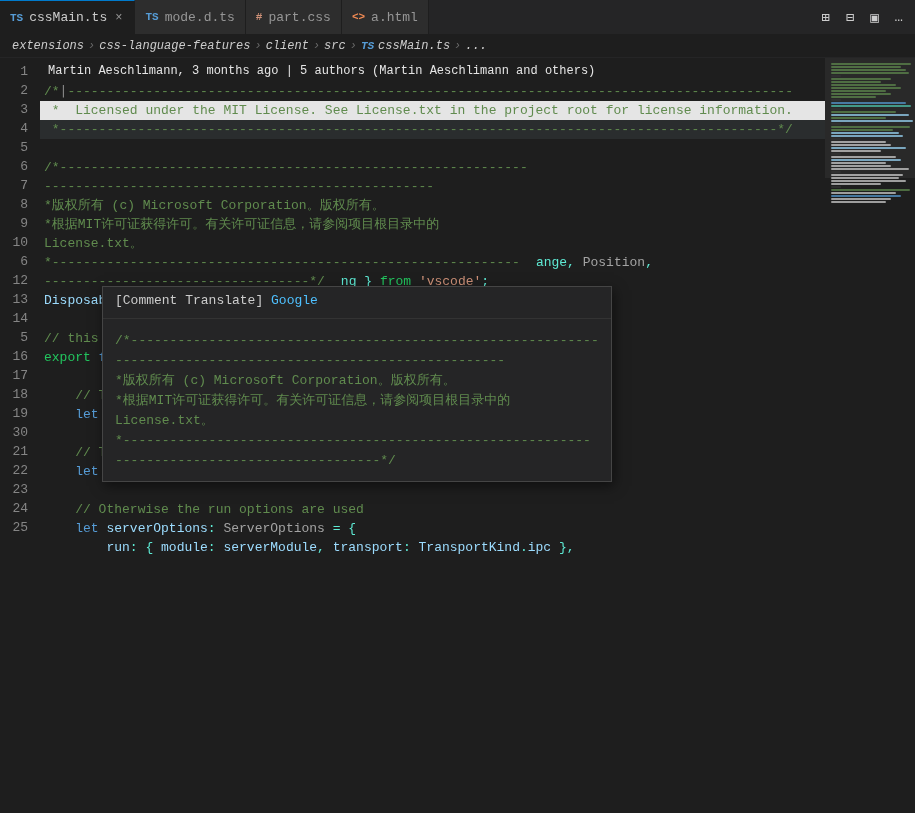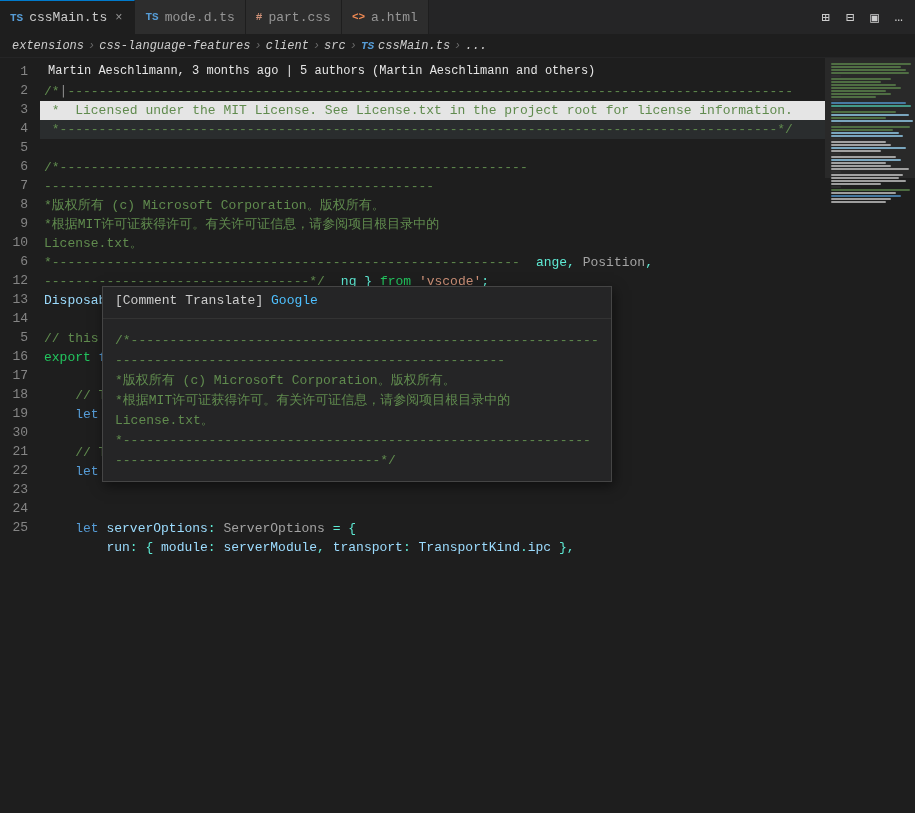--- a/index.html
+++ b/index.html
@@ -397,20 +397,21 @@
       <span class="c-plain">] };</span>
     </div>
 
     <div class="code-line">
       <span>&nbsp;</span>
     </div>
 
 
     <div class="code-line">
       <span class="c-plain">    </span>
+      <span class="c-comment">// Otherwise the run options are used</span>
     </div>
 
     <div class="code-line">
       <span class="c-plain">    </span>
       <span class="c-keyword">let</span>
       <span class="c-plain"> </span>
       <span class="c-variable">serverOptions</span>
       <span class="c-plain">: </span>
       <span class="c-type">ServerOptions</span>
       <span class="c-plain"> = {</span>

